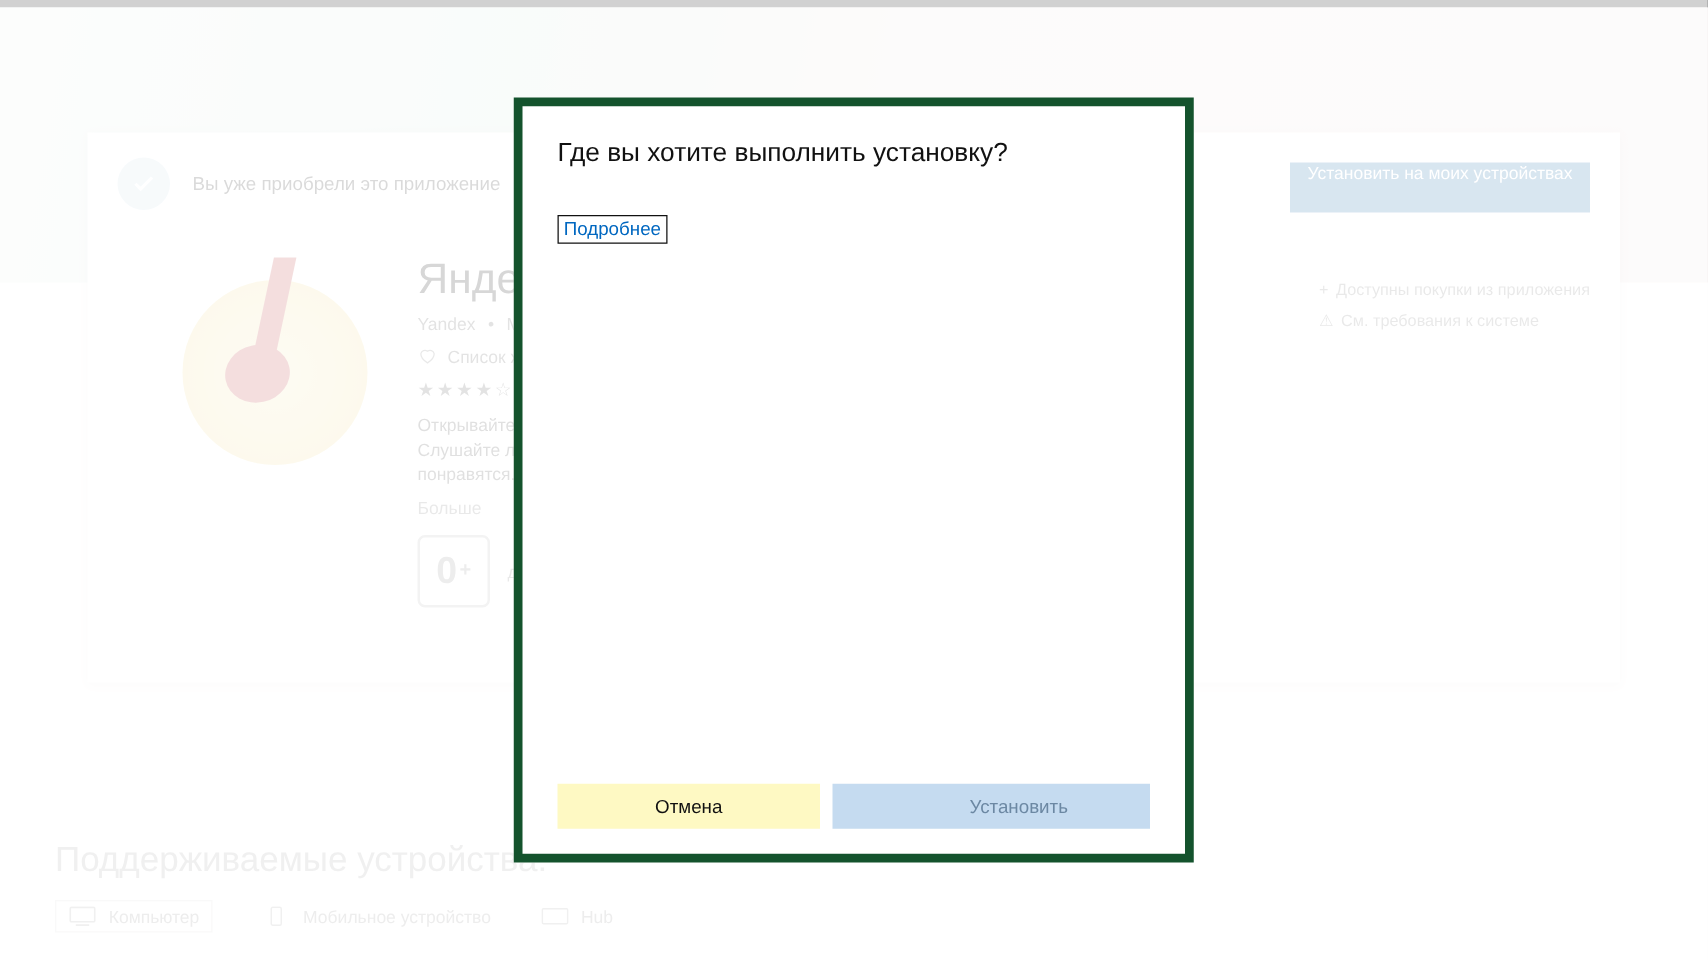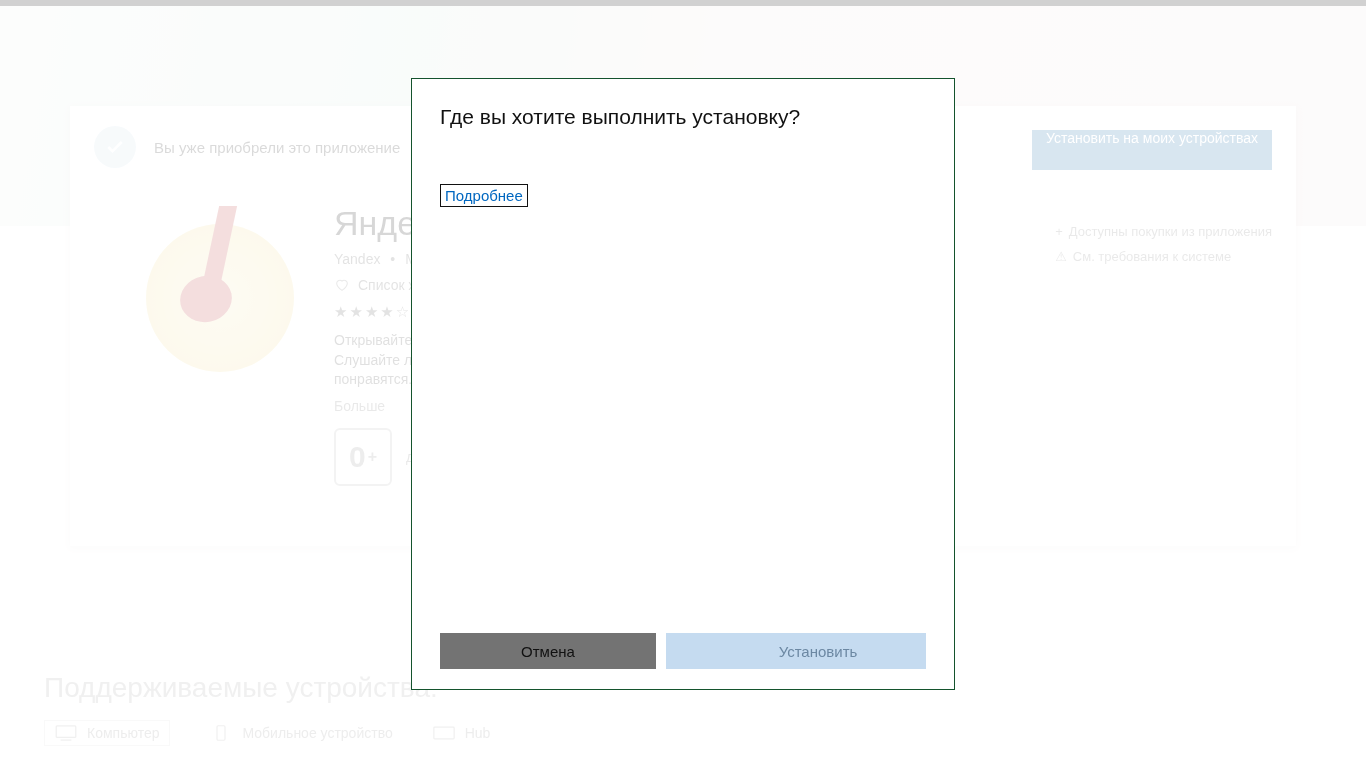--- a/index.html
+++ b/index.html
@@ -91,45 +91,45 @@
   .devices-row .dev { display: flex; align-items: center; gap: 10px; }
   .devices-row svg { width: 22px; height: 16px; stroke: #aaa; stroke-width: 1.4; fill: none; }
   .dev.boxed { border: 1px solid #ddd; padding: 4px 10px; }
 
   
   .modal {
     position: absolute;
     left: 411px; top: 78px;
     width: 544px; height: 612px;
     background: #fff;
-    border: 1px solid #14532d;
+    border: 7px solid #14532d;
     z-index: 10;
     display: flex; flex-direction: column;
     padding: 26px 28px 20px 28px;
   }
   .modal-title { font-size: 21px; color: #111; margin-bottom: 14px; }
   .modal-body { font-size: 15px; color: #222; line-height: 1.4; }
   .learn-more {
     display: inline-block;
-    margin-top: 20px;
+    margin-top: 2px;
     font-size: 15px;
     color: #0067c0;
     border: 1px solid #111;
     padding: 0 4px;
     cursor: pointer;
   }
   .modal-spacer { flex: 1; }
   .modal-buttons { display: flex; gap: 10px; }
   .modal-buttons button {
     flex: 1; height: 36px;
     font-size: 15px;
     border: none;
     cursor: pointer;
   }
-  .btn-cancel { background: #737373; color: #111; }
+  .btn-cancel { background: #fef9c3; color: #111; }
   .btn-install { background: #c5dbf0; color: #6c88a3; padding-left: 44px; }
 </style>
 </head>
 <body>
 
 <div class="backdrop">
   <div class="topbar"></div>
   <div class="hero"></div>
 
   <div class="card">

